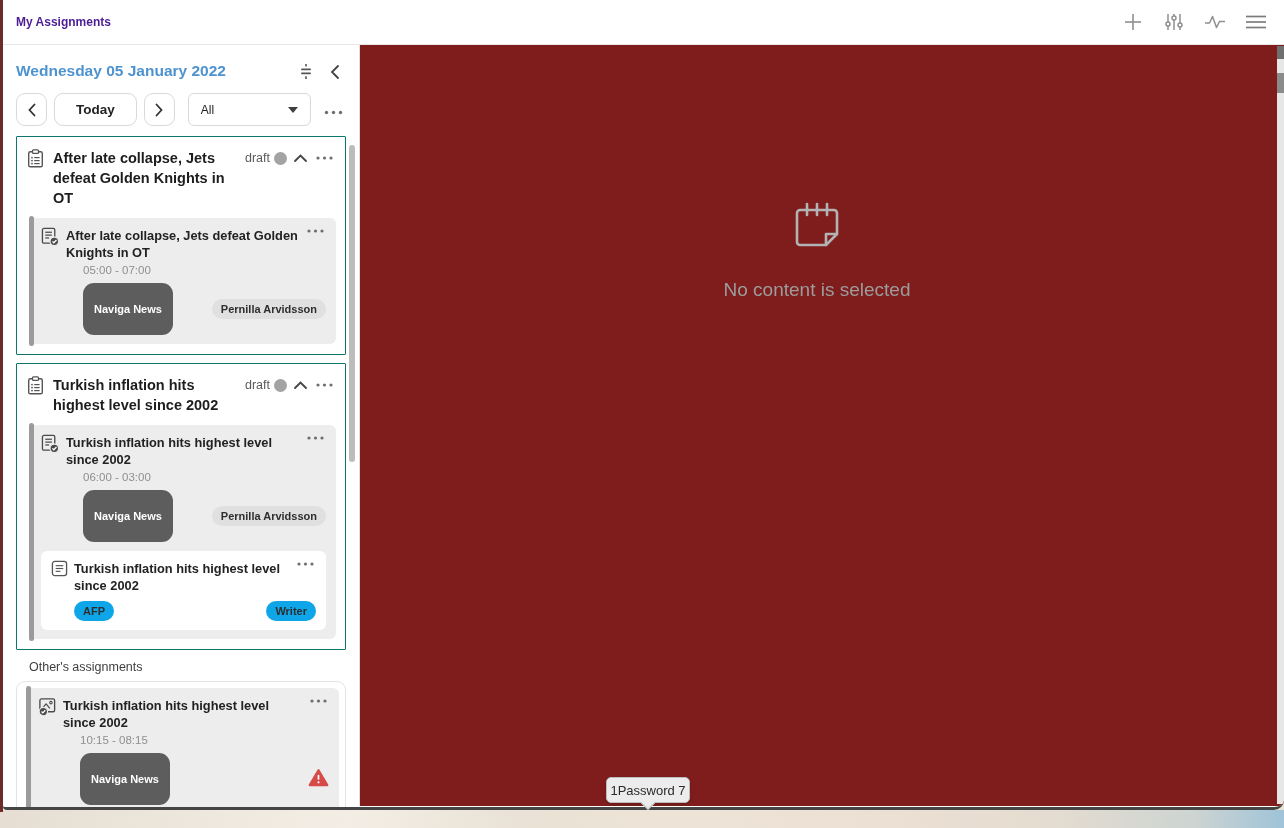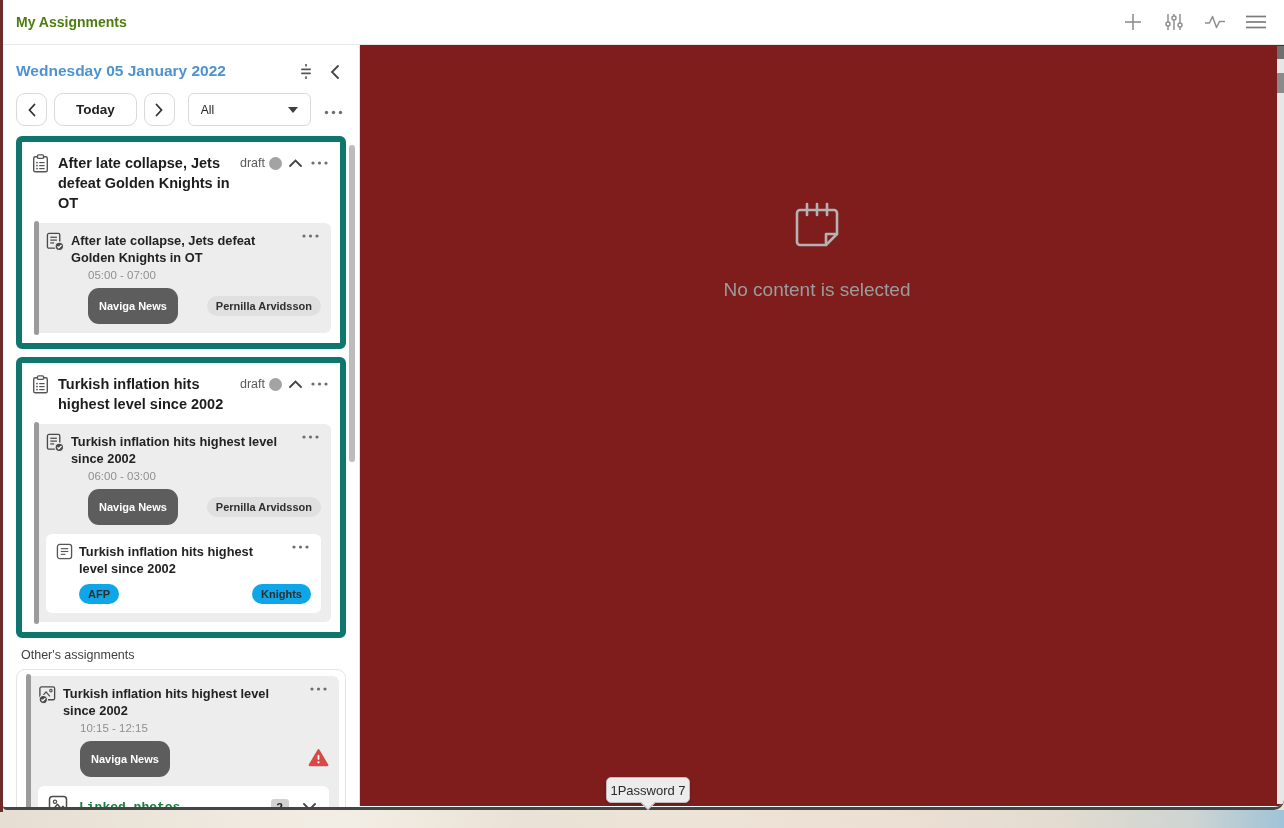--- a/index.html
+++ b/index.html
@@ -16,21 +16,21 @@
   .red-strip { position:absolute; left:0; top:0; width:3px; height:812px;
     background:#6f2b2b; z-index:6; }
 
   .window { position:absolute; left:3px; top:0; width:1281px; height:810px;
     background:#ffffff; border-bottom:3px solid #454545;
     border-radius:0 0 10px 4px; overflow:hidden; z-index:2; }
 
   
   .app-header { height:45px; background:#fff; border-bottom:1px solid #e7e7e7;
     display:flex; align-items:center; padding:0 16px 0 13px; }
-  .app-title { font-size:14px; font-weight:700; color:#4d7c0f; }
+  .app-title { font-size:12px; font-weight:700; color:#4c1d95; }
   .header-icons { margin-left:auto; display:flex; align-items:center; gap:17px; }
   .hicon { width:24px; height:24px; display:flex; align-items:center; justify-content:center; cursor:pointer; }
 
   
   .content { display:flex; height:761px; }
   .sidebar { width:357px; background:#fff; border-right:1px solid #dedede;
     position:relative; flex-shrink:0; }
   .main { flex:1; background:#7f1d1d; position:relative; }
 
   
@@ -46,21 +46,21 @@
   .btn-today { padding:0 21px; font-weight:700; font-size:13.5px; color:#222; margin:0 7px; }
   .select { width:123px; border:1px solid #d9d9d9; border-radius:6px; height:33px;
     display:flex; align-items:center; justify-content:space-between;
     padding:0 12px; font-size:12px; color:#222; margin-left:13px; cursor:pointer; }
   .caret-down { width:0; height:0; border-left:5px solid transparent;
     border-right:5px solid transparent; border-top:6px solid #3f3f3f; }
   .more-btn { margin-left:auto; padding:6px 2px; cursor:pointer; }
 
   
   .cards { padding:10px 13px 0 13px; }
-  .pcard { background:#fff; border:6px solid #0f766e; border-radius:6px;
+  .pcard { background:#fff; border:1px solid #0f766e; border-radius:1px;
     margin-bottom:8px; }
   .pcard-head { display:flex; align-items:flex-start; gap:9px; padding:11px 10px 4px 10px; }
   .phead-icon { padding-top:1px; }
   .phead-title { font-size:14.5px; font-weight:700; line-height:20px; color:#1d1d1d;
     width:176px; }
   .phead-right { display:flex; align-items:center; gap:4px; margin-left:auto; padding-top:3px; }
   .draft-label { font-size:12.5px; color:#5a5a5a; }
   .draft-dot { width:13px; height:13px; border-radius:50%; background:#a3a3a3; }
   .icon-btn { display:flex; align-items:center; justify-content:center; cursor:pointer; padding:2px; }
 
@@ -68,33 +68,33 @@
   .acard { position:relative; background:#ededed; border-radius:6px;
     margin:6px 9px 10px 12px; padding:9px 10px 9px 12px; }
   .acard::before { content:""; position:absolute; left:0; top:-2px; bottom:-2px;
     width:5px; border-radius:4px; background:#9b9b9b; }
   .acard-head { display:flex; align-items:flex-start; gap:6px; }
   .acard-title { font-size:12.8px; font-weight:700; line-height:16.5px; color:#222; flex:1; padding-top:1px; }
   .acard-body { margin-left:42px; }
   .acard-time { font-size:11.5px; color:#8f8f8f; margin-top:3px; }
   .pills { display:flex; justify-content:space-between; align-items:center; margin-top:7px; }
   .tag-dark { background:#5d5d5d; color:#fff; font-size:11px; font-weight:700;
-    padding:12px 11px; border-radius:11px; }
+    padding:20px 11px; border-radius:11px; }
   .tag-light { background:#e0e0e0; color:#2e2e2e; font-size:11px; font-weight:700;
     padding:4px 9px; border-radius:11px; }
 
   
   .ncard { background:#fff; border-radius:6px; margin-top:9px; padding:9px 10px; }
   .ncard .tag-light { background:#0ea5e9; }
   .linked-row { display:flex; align-items:center; gap:11px; }
   .linked-label { font-size:13px; font-weight:700; color:#15803d; flex:1;font-family:Liberation Mono, monospace; }
   .count-badge { background:#d2d2d2; color:#222; font-size:11.5px; font-weight:700;
     border-radius:3px; padding:2px 6px; }
 
-  .section-label { font-size:12.5px; color:#3f3f3f; margin:10px 2px 7px 5px; }
+  .section-label { font-size:12.5px; color:#3f3f3f; margin:10px 2px 7px 13px; }
   .ocard { border:1px solid #e4e4e4; border-radius:9px; padding:6px 6px 6px 6px; margin-bottom:10px; }
   .ocard .acard { margin:0 0 0 3px; }
 
   
   .empty { position:absolute; top:151px; left:0; right:10px; display:flex;
     flex-direction:column; align-items:center; }
   .empty-text { margin-top:21px; font-size:19px; color:#9c9c9c; }
 
   
   .side-scroll { position:absolute; right:4px; top:100px; width:6px; height:317px;
@@ -343,21 +343,21 @@
                 <span class="icon-btn">
                   <svg width="17" height="4" viewBox="0 0 17 4">
                       <circle cx="2" cy="2" r="1.6" fill="#6e6e6e"></circle>
                       <circle cx="8.5" cy="2" r="1.6" fill="#6e6e6e"></circle>
                       <circle cx="15" cy="2" r="1.6" fill="#6e6e6e"></circle>
                     </svg>
                 </span>
               </div>
               <div class="pills" style="margin-left:23px">
                 <span class="tag-light">AFP</span>
-                <span class="tag-light">Knights</span>
+                <span class="tag-light">Writer</span>
               </div>
             </div>
           </div>
         </div>
 
         <div class="section-label">Other's assignments</div>
 
         <div class="ocard">
           <div class="acard">
             <div class="acard-head">
@@ -373,21 +373,21 @@
               <div class="acard-title">Turkish inflation hits highest level since 2002</div>
               <span class="icon-btn">
                 <svg width="17" height="4" viewBox="0 0 17 4">
                     <circle cx="2" cy="2" r="1.6" fill="#6e6e6e"></circle>
                     <circle cx="8.5" cy="2" r="1.6" fill="#6e6e6e"></circle>
                     <circle cx="15" cy="2" r="1.6" fill="#6e6e6e"></circle>
                   </svg>
               </span>
             </div>
             <div class="acard-body">
-              <div class="acard-time">10:15 - 12:15</div>
+              <div class="acard-time">10:15 - 08:15</div>
               <div class="pills" style="margin-left:0">
                 <span class="tag-dark">Naviga News</span>
                 <span>
                   <svg width="21" height="19" viewBox="0 0 22 20">
                     <path d="M11 2.4 L20.2 18 H1.8 Z" fill="#d64b47" stroke="#d64b47" stroke-width="2.4" stroke-linejoin="round"></path>
                     <rect x="10.1" y="7.2" width="1.8" height="5.2" rx="0.9" fill="#fff"></rect>
                     <circle cx="11" cy="15.1" r="1.15" fill="#fff"></circle>
                   </svg>
                 </span>
               </div>

